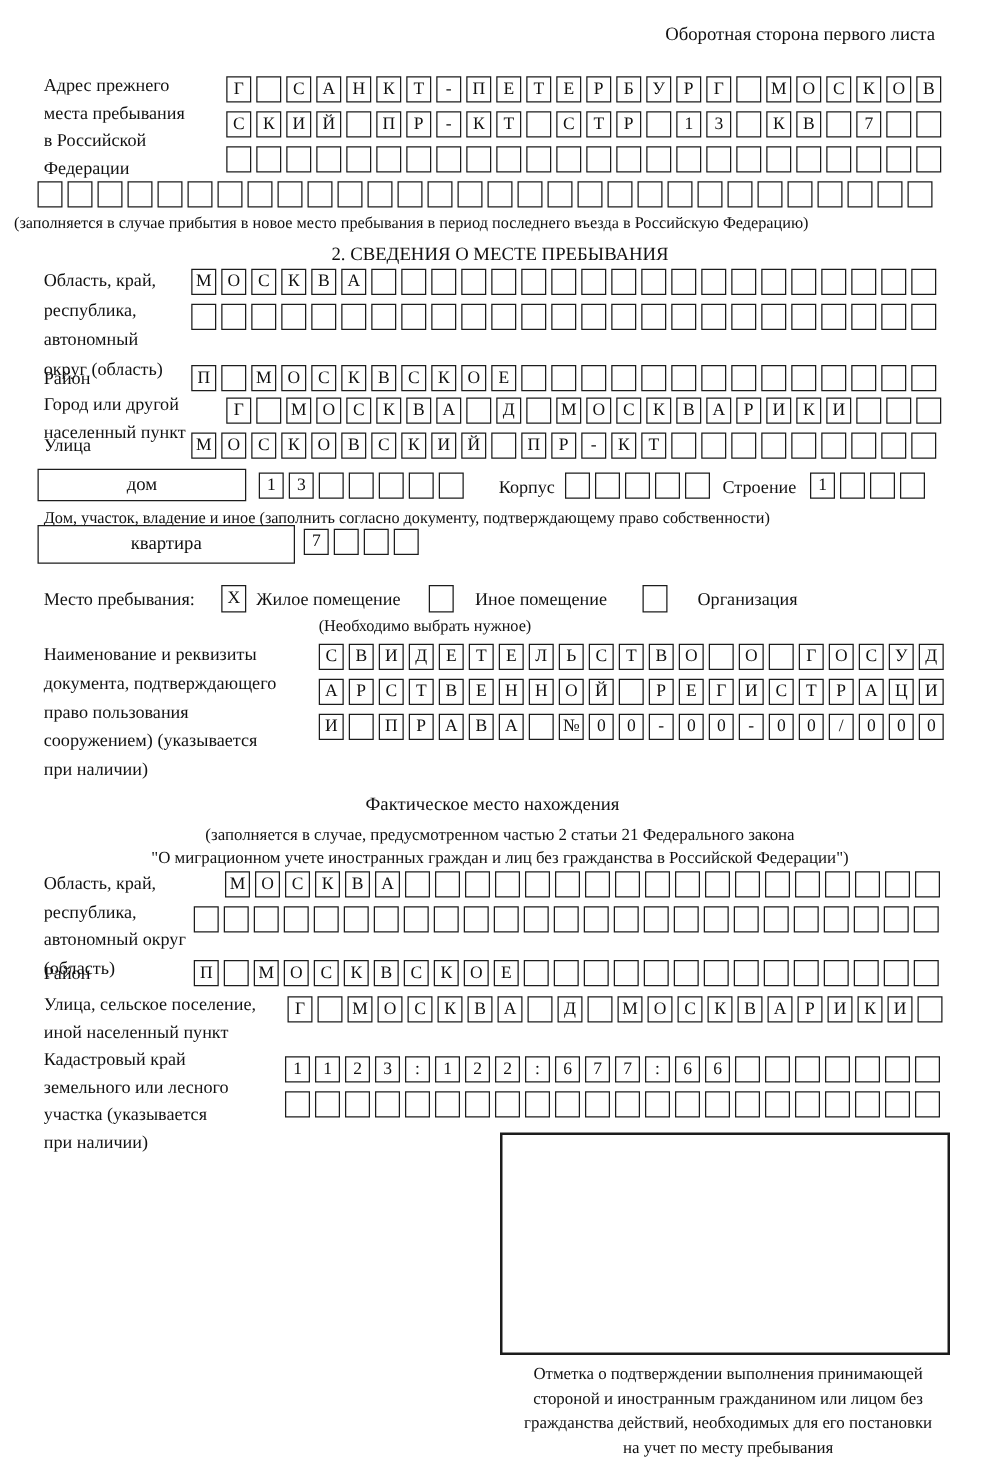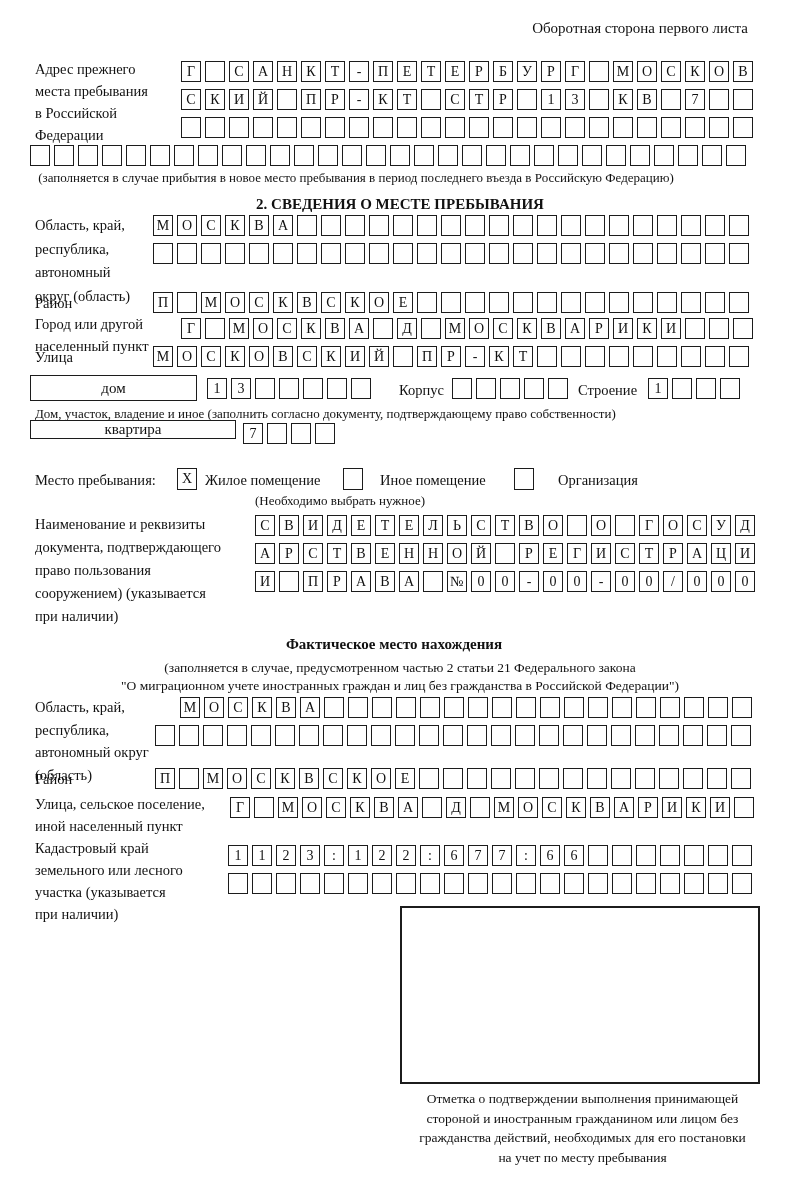--- a/index.html
+++ b/index.html
@@ -5,21 +5,21 @@
   html,body{margin:0;padding:0;background:#fff;}
   #page{
     position:relative;width:800px;height:1180px;background:#ffffff;
     font-family:"Liberation Serif","DejaVu Serif",serif;color:#111;overflow:hidden;
   }
   .abs{position:absolute;}
   .lab{font-size:14.5px;line-height:22px;white-space:nowrap;}
   .lab span{display:block;}
   .note{font-size:13px;white-space:nowrap;}
   .center{text-align:center;}
-  .bold{font-weight:bold;}
+  .bold{font-weight:normal;}
   .cellrow{position:absolute;display:flex;gap:4px;}
   .cell{
     box-sizing:border-box;width:20px;height:21px;border:1.6px solid #1c1c1c;
     display:flex;align-items:center;justify-content:center;
     font-size:14px;line-height:1;background:#fff;flex:0 0 auto;
   }
   .bigbox{
     box-sizing:border-box;border:1.6px solid #1c1c1c;background:#fff;
     display:flex;align-items:center;justify-content:center;font-size:15px;
   }
@@ -146,21 +146,21 @@
       <span class="cell"></span>
       <span class="cell"></span>
       <span class="cell"></span>
       <span class="cell"></span>
       <span class="cell"></span>
       <span class="cell"></span>
       <span class="cell"></span>
       <span class="cell"></span>
       <span class="cell"></span>
     </div>
-  <div class="abs note center" style="left:0;top:170px;width:658px;margin-left:27px;">(заполняется в случае прибытия в новое место пребывания в период последнего въезда в Российскую Федерацию)</div>
+  <div class="abs note center" style="left:0;top:170px;width:658px;">(заполняется в случае прибытия в новое место пребывания в период последнего въезда в Российскую Федерацию)</div>
 
   <div class="abs bold center" style="left:0;top:196px;width:800px;font-size:15px;">2. СВЕДЕНИЯ О МЕСТЕ ПРЕБЫВАНИЯ</div>
 
   <div class="abs lab" style="left:35px;top:214px;line-height:23.5px;">
     <span>Область, край,</span>
     <span>республика,</span>
     <span>автономный</span>
     <span>округ (область)</span>
   </div>
   <div class="cellrow" style="left:153px;top:215px;">
@@ -337,21 +337,21 @@
     <span>Строение</span>
   </div>
   <div class="cellrow" style="left:648px;top:378px;">
       <span class="cell">1</span>
       <span class="cell"></span>
       <span class="cell"></span>
       <span class="cell"></span>
     </div>
   <div class="abs note" style="left:35px;top:406px;font-size:13px;">Дом, участок, владение и иное (заполнить согласно документу, подтверждающему право собственности)</div>
 
-  <div class="abs bigbox" style="left:30px;top:420px;width:206px;height:19px;">
+  <div class="abs bigbox" style="left:30px;top:420px;width:206px;height:31px;">
     <span>квартира</span>
   </div>
   <div class="cellrow" style="left:243px;top:423px;">
       <span class="cell">7</span>
       <span class="cell"></span>
       <span class="cell"></span>
       <span class="cell"></span>
     </div>
 
   <div class="abs lab" style="left:35px;top:469px;">

